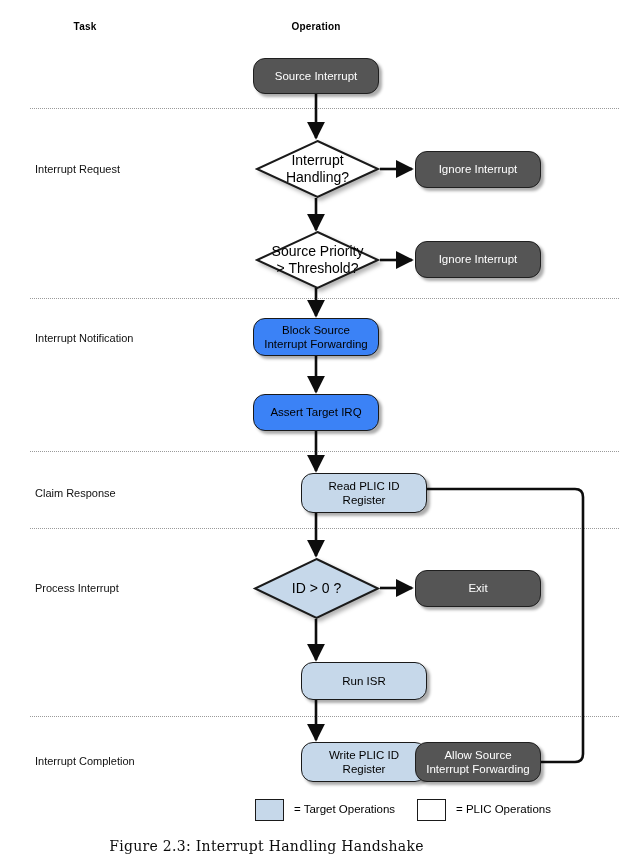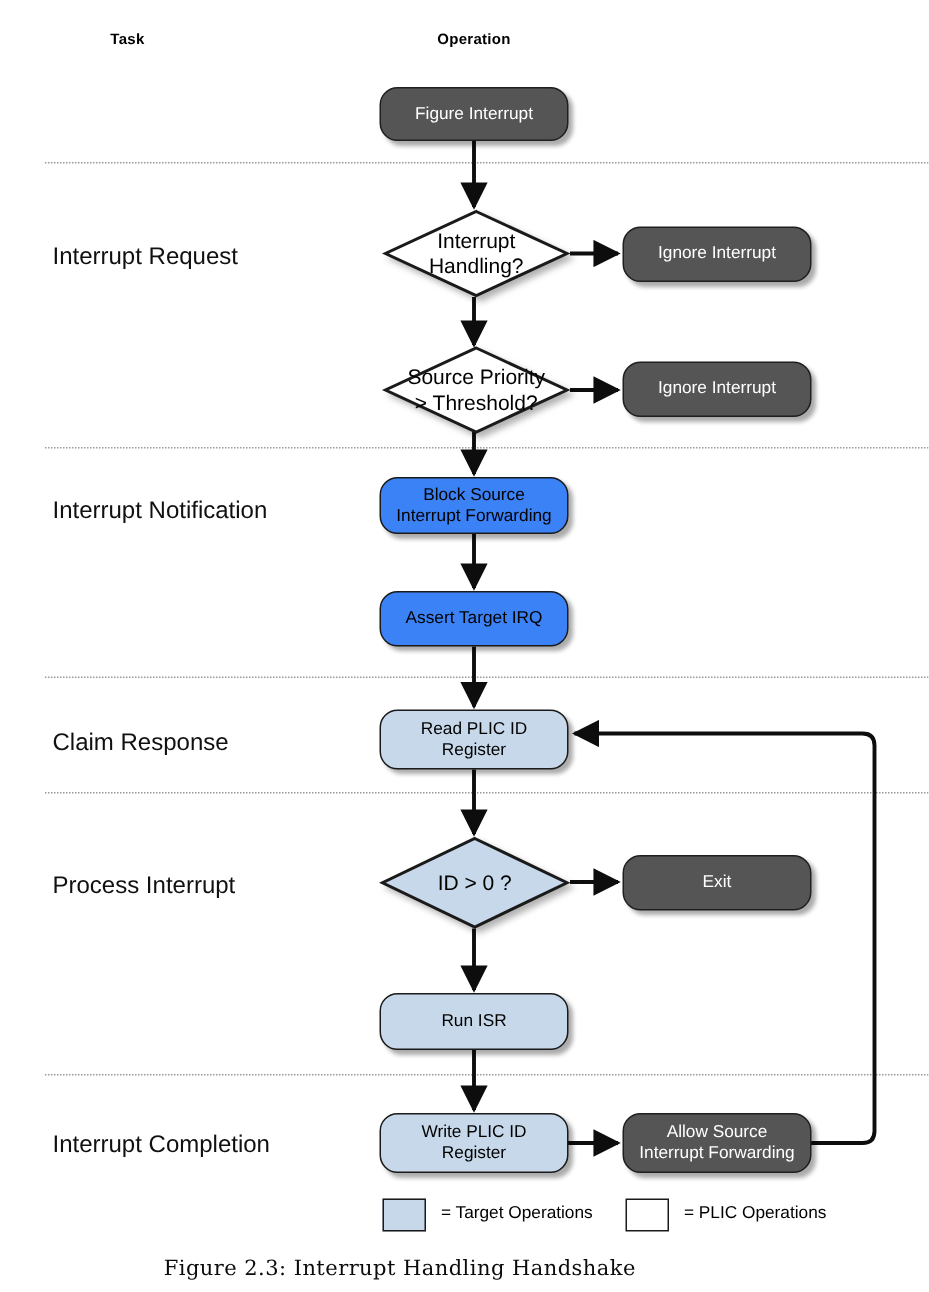--- a/index.html
+++ b/index.html
@@ -12,36 +12,36 @@
   .col-header{position:absolute;font-weight:bold;font-size:10px;
               letter-spacing:.2px;text-align:center;white-space:nowrap;}
   #hdr-task{left:35px;top:21px;width:100px;}
   #hdr-operation{left:255px;top:21px;width:122px;}
 
   
   .divider{position:absolute;left:30px;width:589px;height:0;
            border-top:1px dotted #9a9a9a;}
 
   
-  .task-label{position:absolute;font-size:16px;white-space:nowrap;
+  .task-label{position:absolute;font-size:11px;white-space:nowrap;
               color:#101010;}
 
   
   #wires{position:absolute;left:0;top:0;width:619px;height:861px;
          pointer-events:none;}
 
   
   .node{position:absolute;box-sizing:border-box;display:flex;
         align-items:center;justify-content:center;text-align:center;
         font-size:11.5px;line-height:1.25;}
   .rbox{border-radius:12px;border:1.6px solid #1a1a1a;
         box-shadow:3px 3px 3px rgba(0,0,0,.33);}
   .rbox.dark{background:#555555;color:#ffffff;border-color:#1f1f1f;}
   .rbox.white{background:#3b82f6;color:#000000;}
-  .rbox.blue{background:#c6d8ea;color:#000000;}
+  .rbox.blue{background:#c6d8ea;color:#000000;margin-left:48px;}
 
   
   .diamond{position:absolute;}
   .diamond svg{position:absolute;left:0;top:0;overflow:visible;}
   .diamond .dlabel{position:absolute;left:0;top:0;width:100%;height:100%;
         display:flex;align-items:center;justify-content:center;
         text-align:center;font-size:14px;line-height:1.25;color:#000;}
 
   
   #legend{position:absolute;left:250px;top:799px;width:320px;height:26px;}
@@ -106,21 +106,21 @@
 
       <path d="M 316 700 L 316 740"></path>
 
       <path d="M 378 762 L 412 762"></path>
 
       <path d="M 540 762 L 575 762 Q 583 762 583 754 L 583 497 Q 583 489 575 489 L 383 489"></path>
     </g>
   </svg>
 
   <div class="node rbox dark" style="left:253px;top:58px;width:126px;height:36px">
-    <span>Figure Interrupt</span>
+    <span>Source Interrupt</span>
   </div>
 
   <div class="diamond" style="left:255px;top:139px;width:125px;height:60px">
     <svg width="125" height="60" viewBox="0 0 125 60">
       <polygon points="62.5,2 123,30 62.5,58 2,30" fill="#ffffff" stroke="#1a1a1a" stroke-width="2" style="filter:drop-shadow(3px 3px 2px rgba(0,0,0,.3))"></polygon>
     </svg>
     <div class="dlabel">
       <div>
         <div>Interrupt</div>
         <div>Handling?</div>

